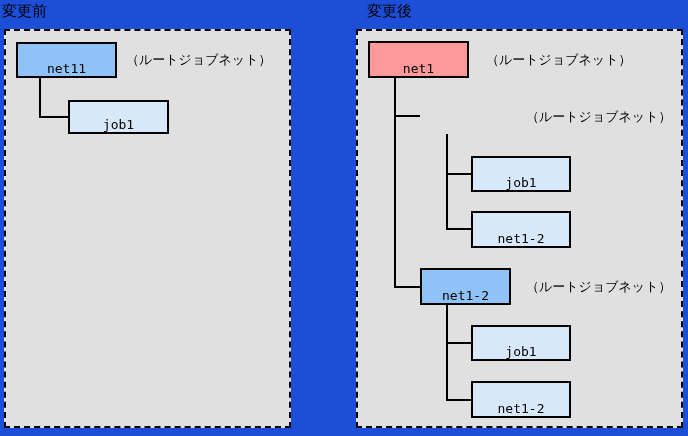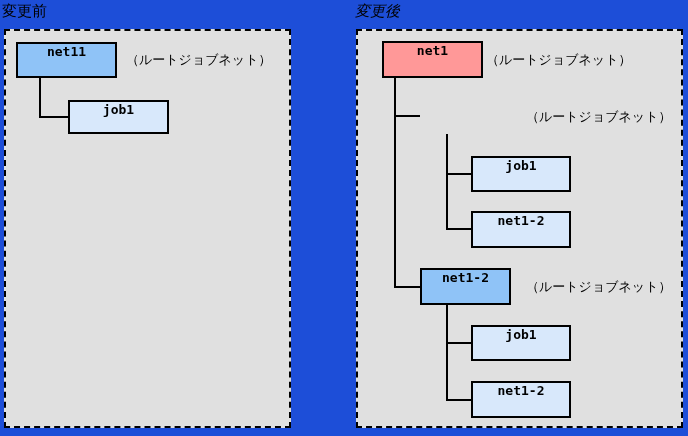--- a/index.html
+++ b/index.html
@@ -20,26 +20,25 @@
   .panel {
     position: absolute;
     border: 2px dashed #000;
     box-sizing: border-box;
   }
   .node {
     position: absolute;
     border: 2px solid #000;
     box-sizing: border-box;
     display: flex;
-    align-items: flex-start;
+    align-items: flex-end;
     justify-content: center;
     font-family: "DejaVu Sans Mono", "Liberation Mono", monospace;
     font-size: 13px;
     color: #000;
-    font-weight: bold;
   }
   .annotation {
     position: absolute;
     font-size: 13px;
     color: #000;
     white-space: nowrap;
   }
   .line {
     position: absolute;
     background: #000;
@@ -59,37 +58,37 @@
 
   <div class="node" style="left: 16px; top: 42px; width: 101px; height: 36px; background: rgb(143, 195, 247);">
     <span>net11</span>
   </div>
   <div class="annotation" style="left:126px; top:51px;">（ルートジョブネット）</div>
 
   <div class="node" style="left: 68px; top: 100px; width: 101px; height: 34px; background: rgb(216, 232, 251);">
     <span>job1</span>
   </div>
 
-  <div class="title" style="left:355px; top:2px;font-style:italic;">変更後</div>
+  <div class="title" style="left:367px; top:2px;">変更後</div>
 
   <div class="panel" style="left: 356px; top: 29px; width: 327px; height: 399px; background: rgb(224, 224, 224);"></div>
 
   <div class="line" style="left: 394px; top: 78px; width: 2px; height: 210px; background: rgb(0, 0, 0);"></div>
   <div class="line" style="left: 394px; top: 115px; width: 26px; height: 2px; background: rgb(0, 0, 0);"></div>
   <div class="line" style="left: 394px; top: 286px; width: 26px; height: 2px; background: rgb(0, 0, 0);"></div>
 
   <div class="line" style="left: 446px; top: 134px; width: 2px; height: 96px; background: rgb(0, 0, 0);"></div>
   <div class="line" style="left: 446px; top: 173px; width: 25px; height: 2px; background: rgb(0, 0, 0);"></div>
   <div class="line" style="left: 446px; top: 228px; width: 25px; height: 2px; background: rgb(0, 0, 0);"></div>
 
   <div class="line" style="left: 446px; top: 305px; width: 2px; height: 96px; background: rgb(0, 0, 0);"></div>
   <div class="line" style="left: 446px; top: 342px; width: 25px; height: 2px; background: rgb(0, 0, 0);"></div>
   <div class="line" style="left: 446px; top: 399px; width: 25px; height: 2px; background: rgb(0, 0, 0);"></div>
 
-  <div class="node" style="left: 382px; top: 41px; width: 101px; height: 37px; background: rgb(255, 152, 152);">
+  <div class="node" style="left: 368px; top: 41px; width: 101px; height: 37px; background: rgb(255, 152, 152);">
     <span>net1</span>
   </div>
   <div class="annotation" style="left:486px; top:51px;">（ルートジョブネット）</div>
 
   <div class="annotation" style="left:526px; top:108px;">（ルートジョブネット）</div>
 
   <div class="node" style="left: 471px; top: 156px; width: 100px; height: 36px; background: rgb(216, 232, 251);">
     <span>job1</span>
   </div>
 

